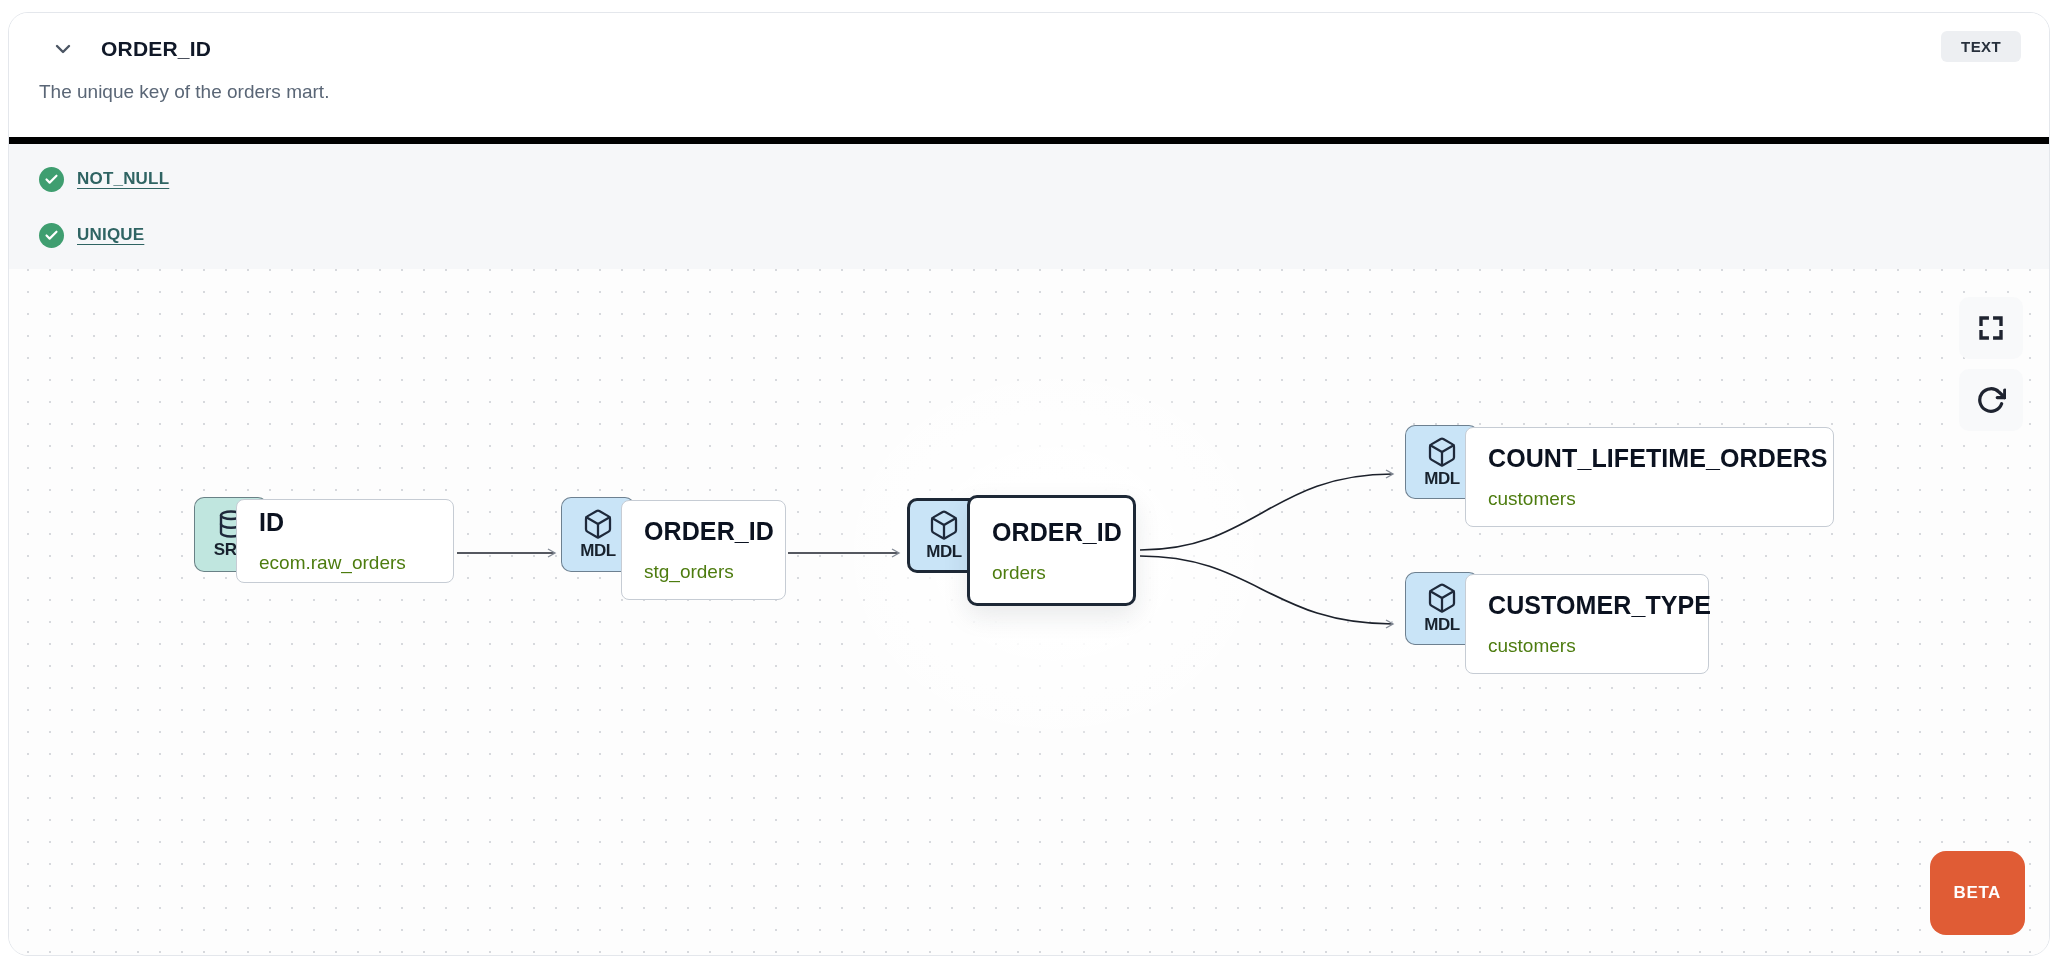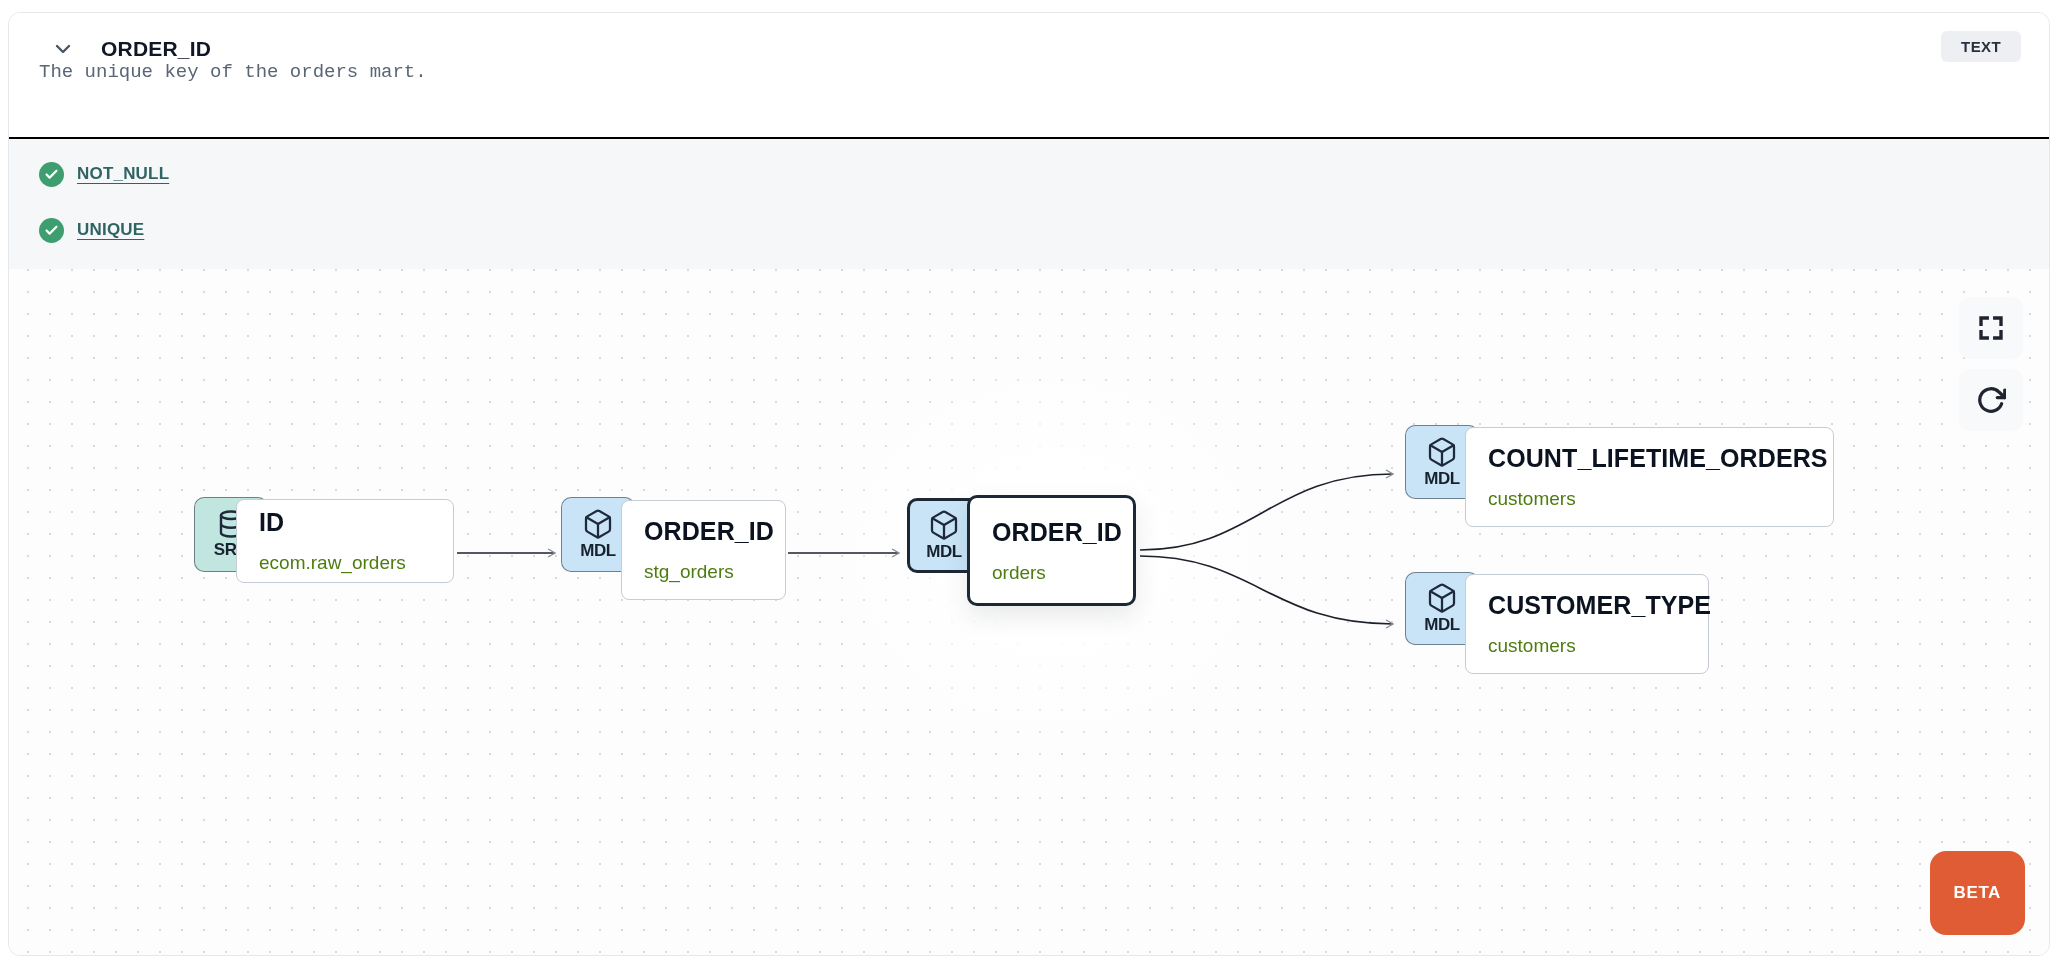--- a/index.html
+++ b/index.html
@@ -1,34 +1,34 @@
 <!DOCTYPE html>
 <html><head>
 <meta charset="utf-8">
 <style>
   * { box-sizing: border-box; margin: 0; padding: 0; }
   html,body { width:2058px; height:964px; background:#ffffff; overflow:hidden;
     font-family:"Liberation Sans", sans-serif; }
 
   .panel { position:absolute; left:8px; top:12px; width:2042px; height:944px;
-    background:#ffffff; border:1px solid #e4e7ec; border-radius:12px; overflow:hidden;
+    background:#ffffff; border:1px solid #e4e7ec; border-radius:20px; overflow:hidden;
     display:flex; flex-direction:column; }
 
   
   .hdr { padding:24px 30px 0 30px; background:#fff; height:124px; flex:0 0 auto; position:relative; }
   .title-row { display:flex; align-items:center; gap:26px; }
   .chev-btn { margin-left:12px; width:24px; height:24px; border:none; background:transparent;
     display:flex; align-items:center; justify-content:center; cursor:pointer; }
   .page-title { font-size:21px; font-weight:700; color:#101828; letter-spacing:.2px; }
   .type-badge { position:absolute; right:28px; top:18px; background:#edeff2; color:#27303c;
     font-size:15px; font-weight:600; padding:7px 20px; border-radius:6px; letter-spacing:.4px; }
-  .desc { font-size:19px; color:#5a6676;font-family:Liberation Mono, monospace; }
-
-  
-  .tests { background:#f6f7f9; border-top:2px solid #000000; height:132px; flex:0 0 auto;
+  .desc { margin-top:20px; font-size:19px; color:#5a6676; }
+
+  
+  .tests { background:#f6f7f9; border-top:7px solid #000000; height:132px; flex:0 0 auto;
     padding:20px 30px 0 30px; display:flex; flex-direction:column; gap:26px; }
   .test-row { display:flex; align-items:center; gap:13px; height:30px; }
   .check { width:25px; height:25px; border-radius:50%; background:#3f9e70;
     display:flex; align-items:center; justify-content:center; flex:0 0 auto; }
   .test-link { font-size:17px; font-weight:600; color:#2f6463; text-decoration:underline;
     text-underline-offset:4px; letter-spacing:.2px; cursor:pointer; }
 
   
   .canvas { position:relative; flex:1 1 auto; background:#fdfdfd;
     background-image:radial-gradient(circle, #d7d9dd 1.15px, rgba(0,0,0,0) 1.3px);

